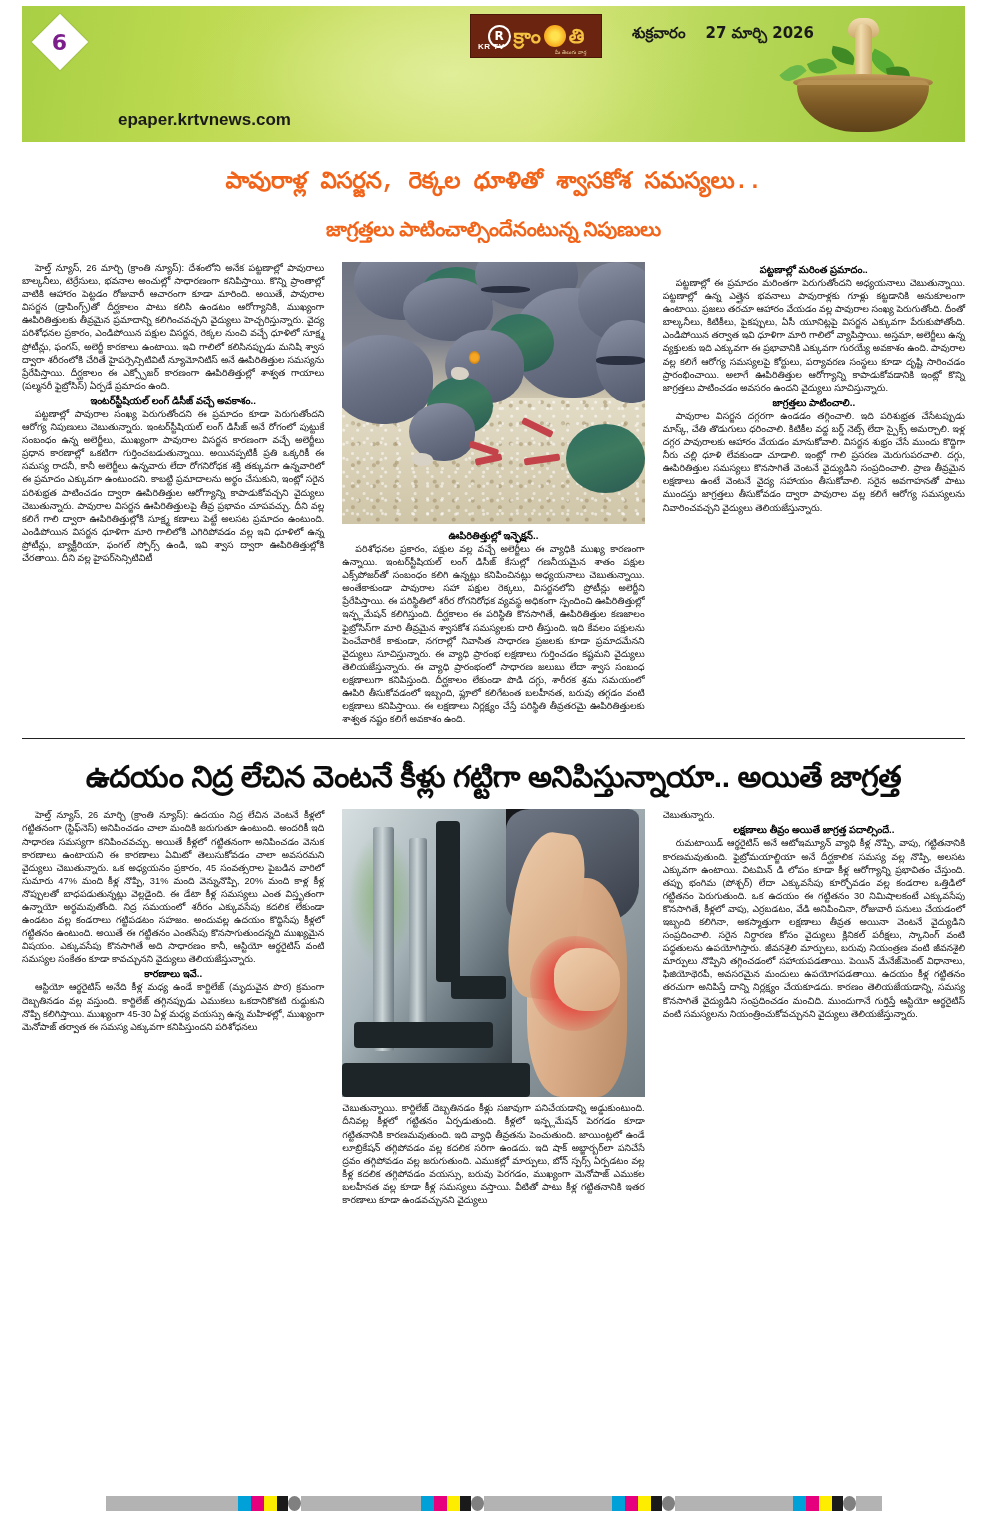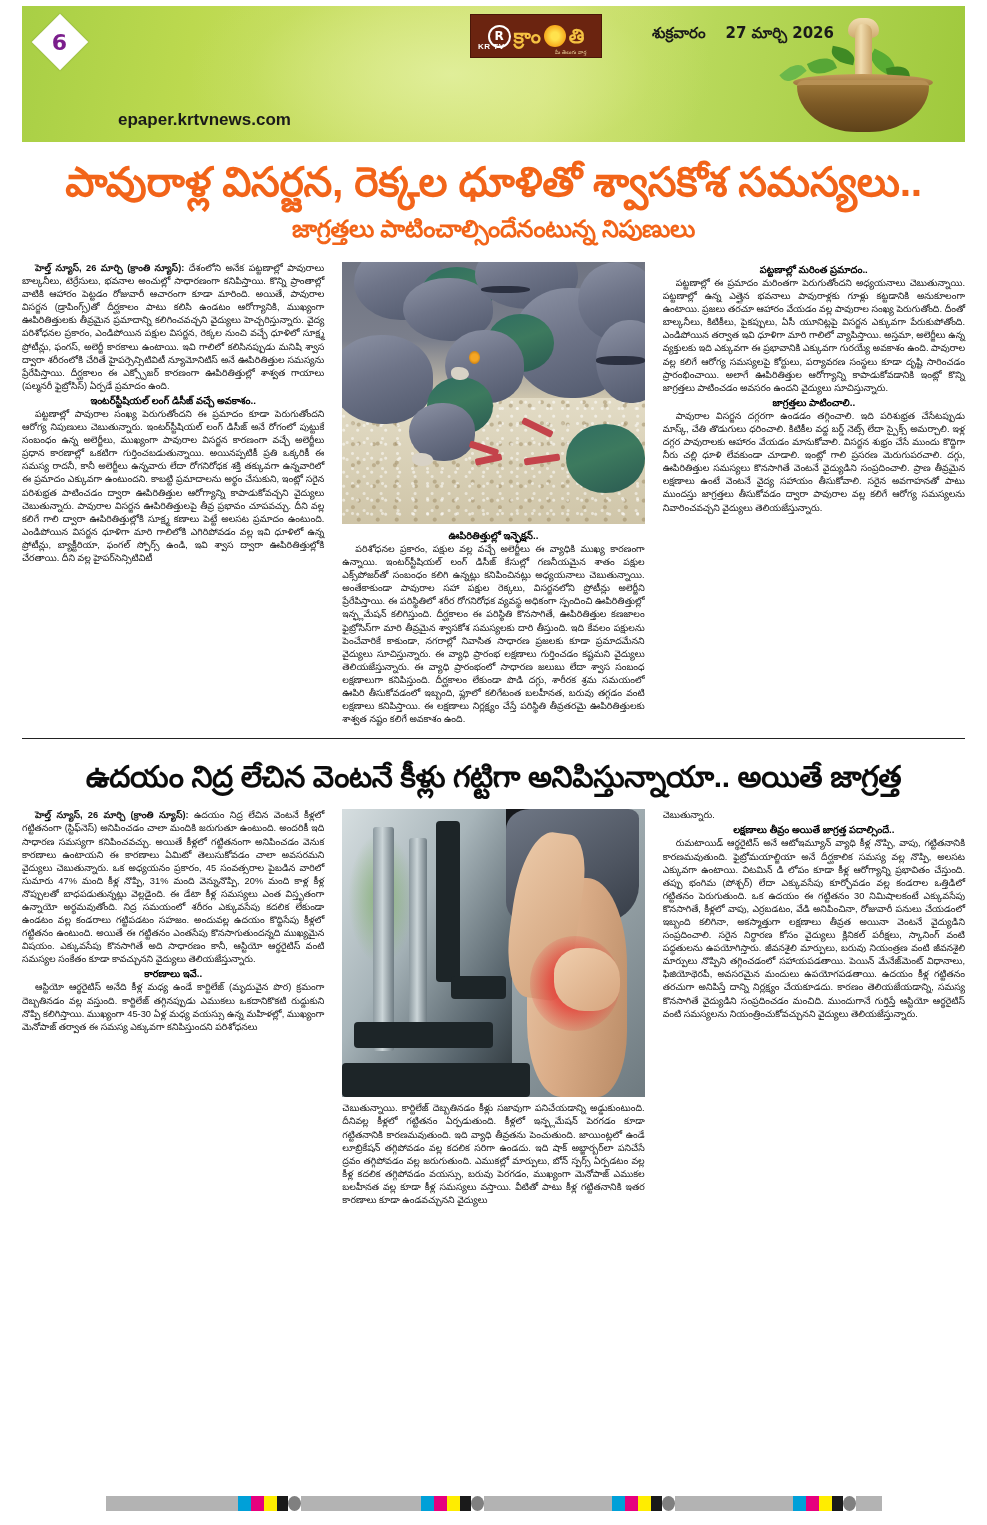--- a/index.html
+++ b/index.html
@@ -83,21 +83,21 @@
   .logo-sun {
     width: 22px; height: 22px; border-radius: 50%;
     background: radial-gradient(circle, #ffe24d 25%, #f7a81b 70%, #e8860a 100%);
     flex: 0 0 auto;
   }
   .logo-sub {
     position: absolute; left: 533px; top: 43px;
     color: #f0d9a0; font-size: 5px; letter-spacing: .2px;
   }
   .mast-date {
-    position: absolute; left: 630px; top: 18px;
+    position: absolute; left: 610px; top: 18px;
     font-size: 15px; font-weight: bold; color: #1a1a1a;
     display: flex; gap: 12px; align-items: flex-end;
     font-family: "Liberation Sans", sans-serif;
   }
   .mast-date .dnum { font-family: "DejaVu Sans", sans-serif; margin-left: 8px; }
   
   .mortar-wrap {
     position: absolute; right: 6px; top: 0; width: 190px; height: 136px;
     overflow: hidden;
   }
@@ -128,29 +128,29 @@
   .l1 { left: 40px; top: 52px; width: 26px; height: 16px; transform: rotate(-24deg); background:#57a636; }
   .l2 { left: 62px; top: 42px; width: 24px; height: 15px; transform: rotate(12deg); background:#3f8a24; }
   .l3 { left: 100px; top: 48px; width: 28px; height: 17px; transform: rotate(28deg); background:#58ab33; }
   .l4 { left: 118px; top: 60px; width: 22px; height: 14px; transform: rotate(-12deg); background:#3d8421; }
   .l5 { left: 12px; top: 60px; width: 24px; height: 14px; transform: rotate(-40deg); background:#6bb84a; }
 
   
   .headline-block { margin: 16px 22px 0 22px; text-align: center; }
   .headline-main {
     color: #f26419;
-    font-size: 41px;
+    font-size: 23px;
     font-weight: bold;
     line-height: 48px;
-    font-family: Liberation Sans, sans-serif;
+    font-family: Liberation Mono, monospace;
     letter-spacing: -.3px;
   }
   .headline-sub {
     color: #f26419;
-    font-size: 24px;
+    font-size: 20px;
     font-weight: bold;
     line-height: 46px;
     font-family: "Liberation Sans", sans-serif;
     letter-spacing: -.3px;
   }
   .headline-black {
     color: #0d0d0d;
     font-size: 30px;
     font-weight: bold;
     line-height: 44px;
@@ -178,21 +178,21 @@
   .body-text p { text-indent: 13px; margin-bottom: 0; }
   .body-text p.noindent { text-indent: 0; }
   .subhead {
     font-size: 9.8px;
     font-weight: bold;
     color: #000;
     text-align: center;
     line-height: 14px;
     margin: 1px 0 0 0;
   }
-  .dateline { font-weight: bold; }
+  .dateline { font-weight: normal; }
   .photo {
     width: 100%;
     margin: 0 0 5px 0;
     display: block;
   }
 
   
   .pigeon-photo {
     position: relative; width: 100%; height: 262px;
     background: linear-gradient(180deg,#6f7482 0%, #7b7f8c 30%, #cfc6ae 52%, #ded6c1 78%, #cdc3aa 100%);

